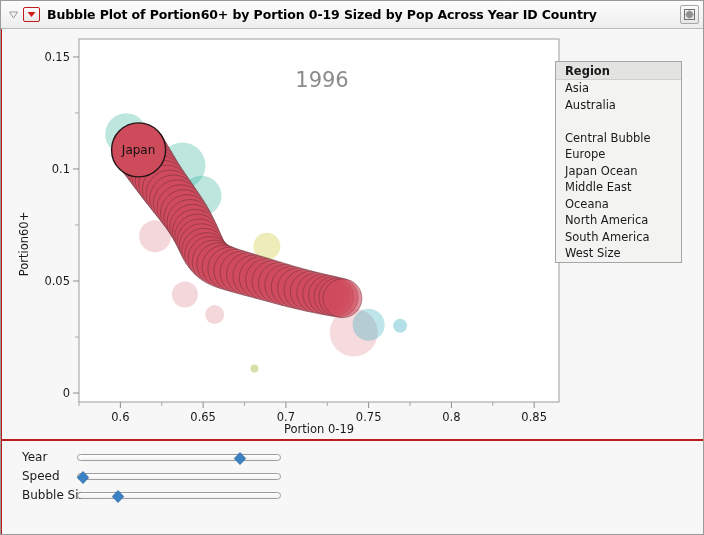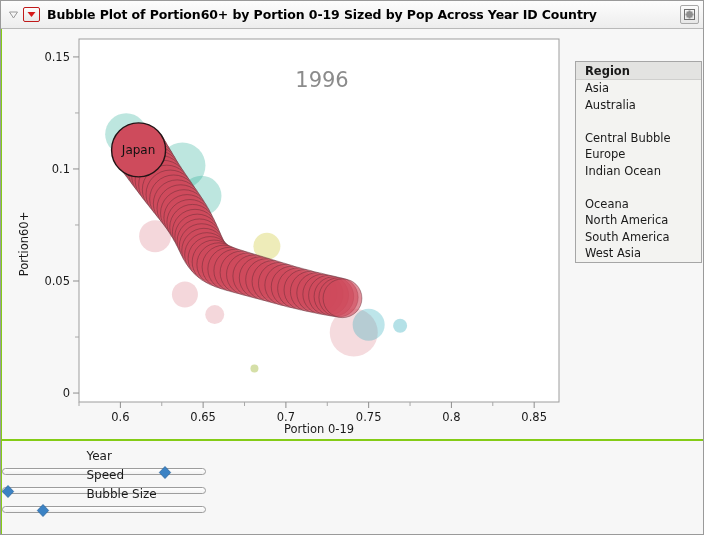--- a/index.html
+++ b/index.html
@@ -10,21 +10,21 @@
   body {
     width: 704px;
     height: 535px;
     font-family: "DejaVu Sans", "Liberation Sans", sans-serif;
     overflow: hidden;
   }
   #app {
     position: relative;
     width: 704px;
     height: 535px;
-    background: #84cc16;
+    background: #b91c1c;
     box-sizing: border-box;
     border: 1px solid #9a9a9a;
   }
 
   
   .titlebar {
     position: absolute;
     left: 0; top: 0;
     width: 702px;
     height: 27px;
@@ -83,21 +83,21 @@
     left: 1px; top: 28px;
     width: 701px;
     height: 410px;
     background: #f7f7f7;
   }
   svg.plot { display: block; }
 
   
   .legend {
     position: absolute;
-    left: 573px;
+    left: 553px;
     top: 32px;
     width: 127px;
     background: #f3f3f1;
     border: 1px solid #a6a6a6;
     box-sizing: border-box;
     padding: 0;
   }
   .legend-header {
     display: flex;
     align-items: center;
@@ -141,21 +141,20 @@
     top: 440px;
     width: 701px;
     height: 93px;
     background: #f7f7f7;
   }
   .slider-row {
     position: absolute;
     height: 16px;
     display: flex;
     align-items: center;
-    flex-direction: column;
   }
   .slider-label {
     font-size: 12px;
     color: #1a1a1a;
     width: 75px;
     text-align: left;
     padding-left: 20px;
     box-sizing: border-box;
     white-space: nowrap;
   }
@@ -343,40 +342,41 @@
           </div>
           <div class="legend-row">
             <div class="lr-label">Central Bubble</div>
             <div class="lr-swatch" style="background: rgb(209, 118, 31);"></div>
           </div>
           <div class="legend-row">
             <div class="lr-label">Europe</div>
             <div class="lr-swatch" style="background: rgb(37, 173, 148);"></div>
           </div>
           <div class="legend-row">
-            <div class="lr-label">Indian Ocean</div>
+            <div class="lr-label">Japan Ocean</div>
             <div class="lr-swatch" style="background: rgb(163, 42, 209);"></div>
           </div>
           <div class="legend-row">
+            <div class="lr-label">Middle East</div>
             <div class="lr-swatch" style="background: rgb(201, 196, 37);"></div>
           </div>
           <div class="legend-row">
             <div class="lr-label">Oceana</div>
             <div class="lr-swatch" style="background: rgb(207, 43, 186);"></div>
           </div>
           <div class="legend-row">
             <div class="lr-label">North America</div>
             <div class="lr-swatch" style="background: rgb(35, 168, 184);"></div>
           </div>
           <div class="legend-row">
             <div class="lr-label">South America</div>
             <div class="lr-swatch" style="background: rgb(151, 176, 34);"></div>
           </div>
           <div class="legend-row">
-            <div class="lr-label">West Asia</div>
+            <div class="lr-label">West Size</div>
             <div class="lr-swatch" style="background: rgb(34, 147, 196);"></div>
           </div>
         </div>
     </div>
   </div>
 
   <div class="controls">
     <div id="slider-rows">
         <div class="slider-row" style="top: 8px; left: 0px;">
           <div class="slider-label">Year</div>

